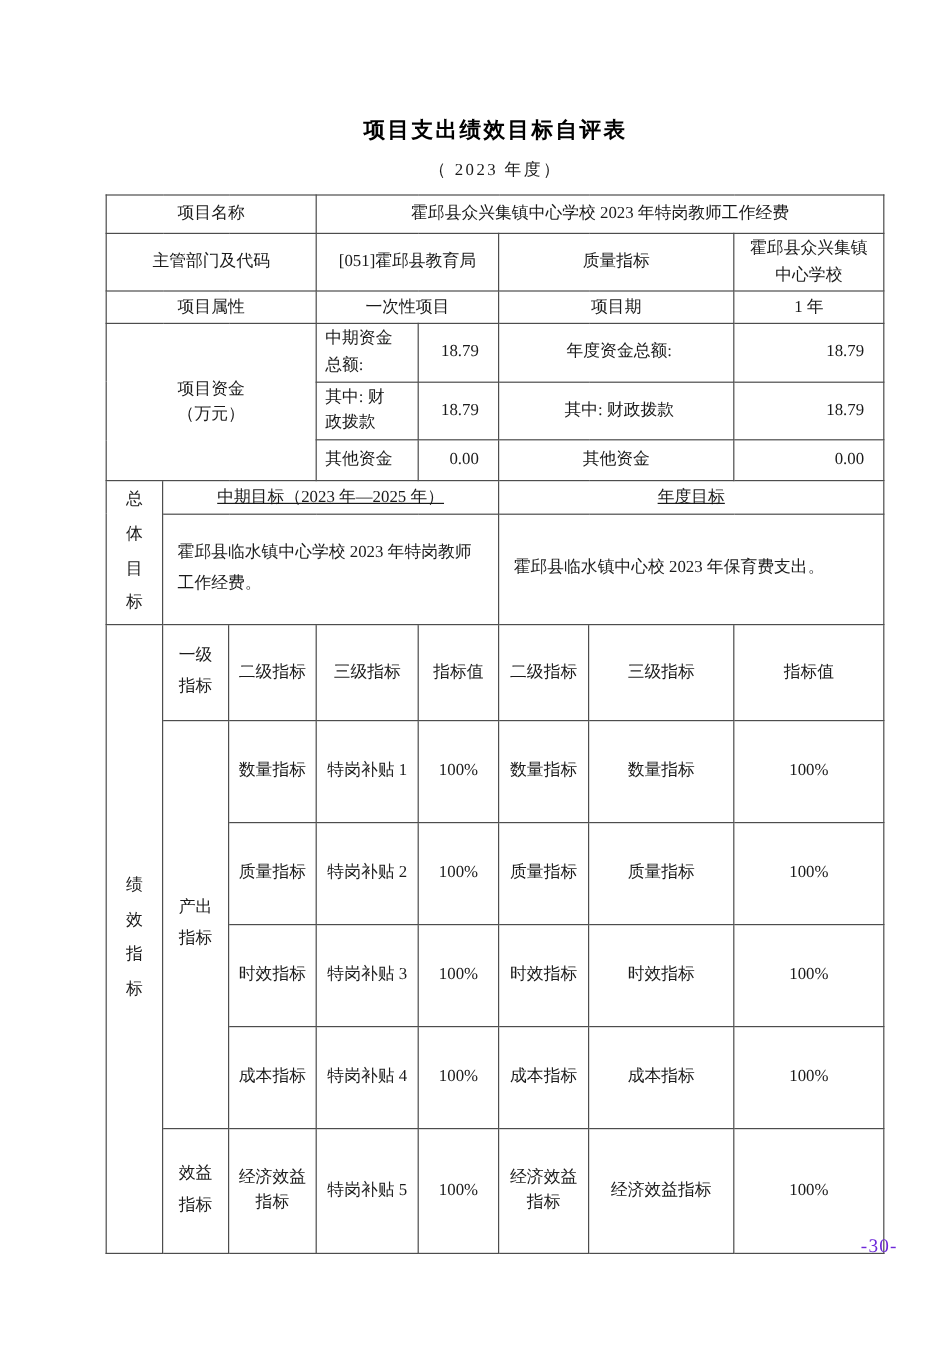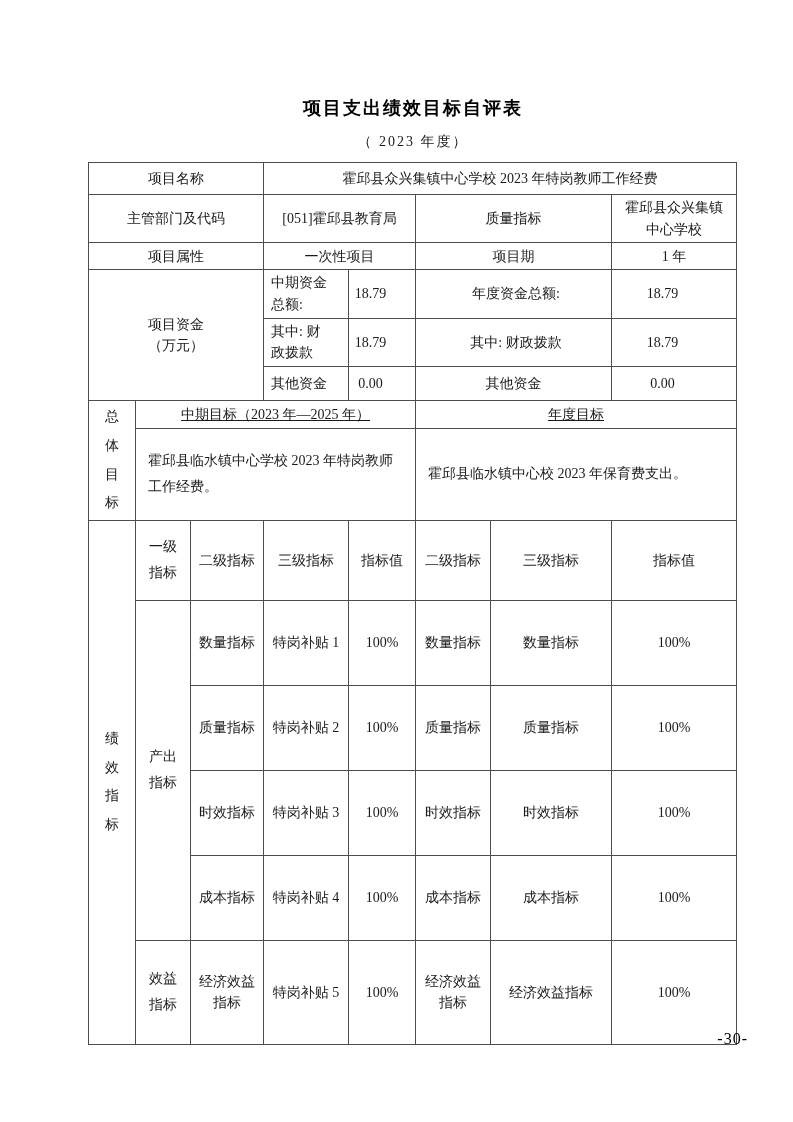--- a/index.html
+++ b/index.html
@@ -22,31 +22,31 @@
     margin-top:11px;border-collapse:collapse;table-layout:fixed;
     width:648px;font-size:14px;
   }
   td{
     border:1px solid #4d4d4d;text-align:center;vertical-align:middle;
     padding:2px 4px;line-height:1.55;overflow:hidden;word-break:break-word;
   }
   .pre{white-space:pre-line;}
   .lab-l{text-align:left;padding-left:7px;}
   .lab-l2{text-align:center;padding-left:9px;}
-  .num{text-align:center;padding-right:27px;}
+  .num{text-align:right;padding-right:16px;}
   .goal{text-align:left;vertical-align:middle;padding:6px 12px;line-height:1.9;}
   .vstack{display:inline-block;width:1.15em;line-height:2.05;word-break:break-all;text-align:center;}
   .w2stack{display:inline-block;width:2.3em;line-height:1.9;word-break:break-all;text-align:center;}
   tr.r1{height:32px;}  tr.r2{height:46px;}  tr.r3{height:27px;}
   tr.r4{height:36px;}  tr.r5{height:36px;}  tr.r6{height:34px;}
   tr.r7{height:27px;text-decoration:underline;}  tr.r8{height:90px;padding-left:16px;}  tr.r9{height:80px;}
   tr.r10{height:85px;} tr.r11{height:85px;} tr.r12{height:85px;margin-top:40px;}
   tr.r13{height:85px;padding-left:16px;} tr.r14{height:104px;}
   .pagenum{
-    position:absolute;right:45px;top:1030px;font-size:16px;letter-spacing:1px;color:#000000;
+    position:absolute;right:45px;top:1030px;font-size:16px;letter-spacing:1px;color:#6d28d9;
   }
 </style>
 </head>
 <body>
 
 <div class="content">
 
   <h1 class="doc-title">项目支出绩效目标自评表</h1>
   <div class="doc-subtitle">（ 2023 年度）</div>
 

